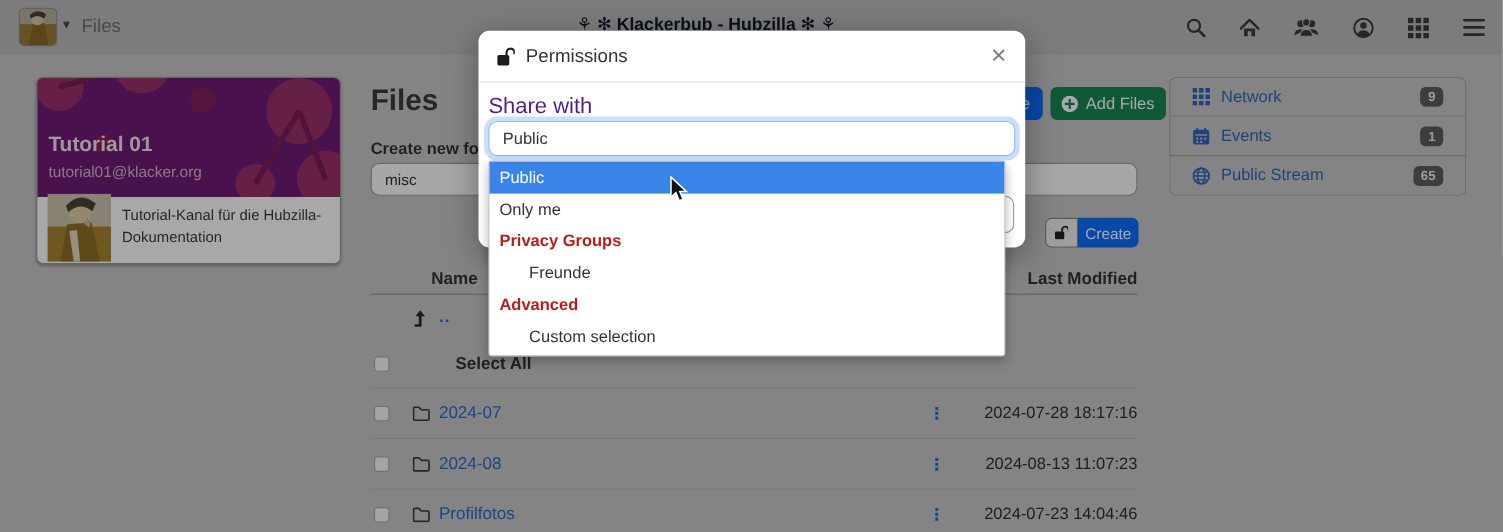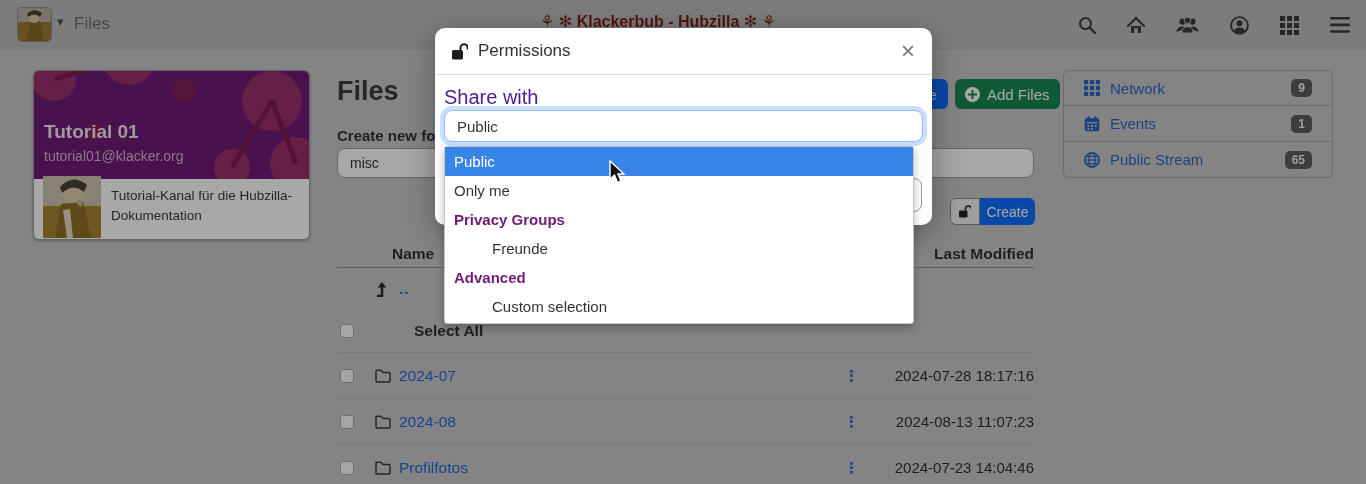--- a/index.html
+++ b/index.html
@@ -4,21 +4,21 @@
 <style>
   * { margin:0; padding:0; box-sizing:border-box; }
   html,body { width:1366px; height:484px; overflow:hidden; }
   body { font-family:"Liberation Sans","DejaVu Sans",sans-serif; background:#c9c9c9; position:relative; }
 
   
   .navbar { position:absolute; left:0; top:0; width:1366px; height:50px; background:#bcbcbc; display:flex; align-items:center; }
   .nav-avatar { position:absolute; left:18px; top:8px; width:33px; height:33px; border-radius:4px; overflow:hidden; box-shadow:0 0 0 1px rgba(0,0,0,.25); }
   .nav-caret { position:absolute; left:57px; top:14px; font-size:13px; color:#4a4a4a; }
   .nav-app { position:absolute; left:74px; top:14px; font-size:17px; color:#707070; }
-  .nav-title { position:absolute; left:540px; top:12px; font-size:16px; font-weight:bold; color:#7f1d1d; white-space:nowrap; }
+  .nav-title { position:absolute; left:524px; top:12px; font-size:16px; font-weight:bold; color:#0f172a; white-space:nowrap; }
   .nav-icons { position:absolute; right:16px; top:0; height:50px; display:flex; align-items:center; gap:31px; }
   .nav-icons svg { display:block; }
 
   
   .card { position:absolute; left:33px; top:70px; width:277px; height:170px; background:#ffffff; border:1px solid #9a9a9a; border-radius:6px; box-shadow:0 1px 3px rgba(0,0,0,.3); overflow:visible; }
   .card-header { position:relative; width:100%; height:108px; background:#701a75; border-radius:5px 5px 0 0; overflow:hidden; }
   .card-header svg.deco { position:absolute; left:0; top:0; }
   .card-name { position:absolute; left:10px; top:50px; font-size:19px; font-weight:bold; color:#f2e6ec; }
   .card-addr { position:absolute; left:10px; top:77px; font-size:14px; color:#d5b8c8; }
   .card-avatar { position:absolute; left:9px; top:105px; width:58px; height:62px; overflow:hidden; z-index:2; }
@@ -72,22 +72,22 @@
   .modal-title { font-size:17px; color:#333; }
   .modal-close { margin-left:auto; font-size:24px; color:#7a7a7a; line-height:1; cursor:pointer; font-weight:400; }
   .share-label { position:absolute; left:9px; top:58px; font-size:20px; font-weight:normal; color:#4c1d95; }
   .share-input { position:absolute; left:9px; top:82px; width:479px; height:32px; border:1px solid #8fb9fb; border-radius:8px; box-shadow:0 0 0 4px rgba(13,110,253,.22); font-size:15px; color:#333; padding:0 12px; font-family:inherit; outline:none; }
   .hidden-btn { position:absolute; left:423px; top:150px; width:64px; height:34px; border:1px solid #9a9a9a; border-radius:8px; background:#fff; z-index:21; }
 
   
   .dropdown { position:absolute; left:9px; top:118px; width:470px; background:#fff; border:1px solid #c6c6c6; border-radius:3px; box-shadow:0 4px 10px rgba(0,0,0,.28); z-index:30; padding-bottom:2px; }
   .opt { height:29px; line-height:29px; font-size:15px; color:#333; padding-left:9px; }
   .opt.hl { background:#3984e8; color:#fff; }
-  .opt.hdr { font-weight:bold; color:#701a75; }
-  .opt.ind { padding-left:47px; }
+  .opt.hdr { font-weight:bold; color:#b91c1c; }
+  .opt.ind { padding-left:36px; }
 
   .cursor { position:absolute; left:608px; top:160px; z-index:40; }
 </style>
 </head>
 <body>
 
 <div class="navbar">
   <span class="nav-avatar">
     <svg width="33" height="33" viewBox="0 0 33 33">
       <rect width="33" height="33" fill="#b9b2a0"></rect>

